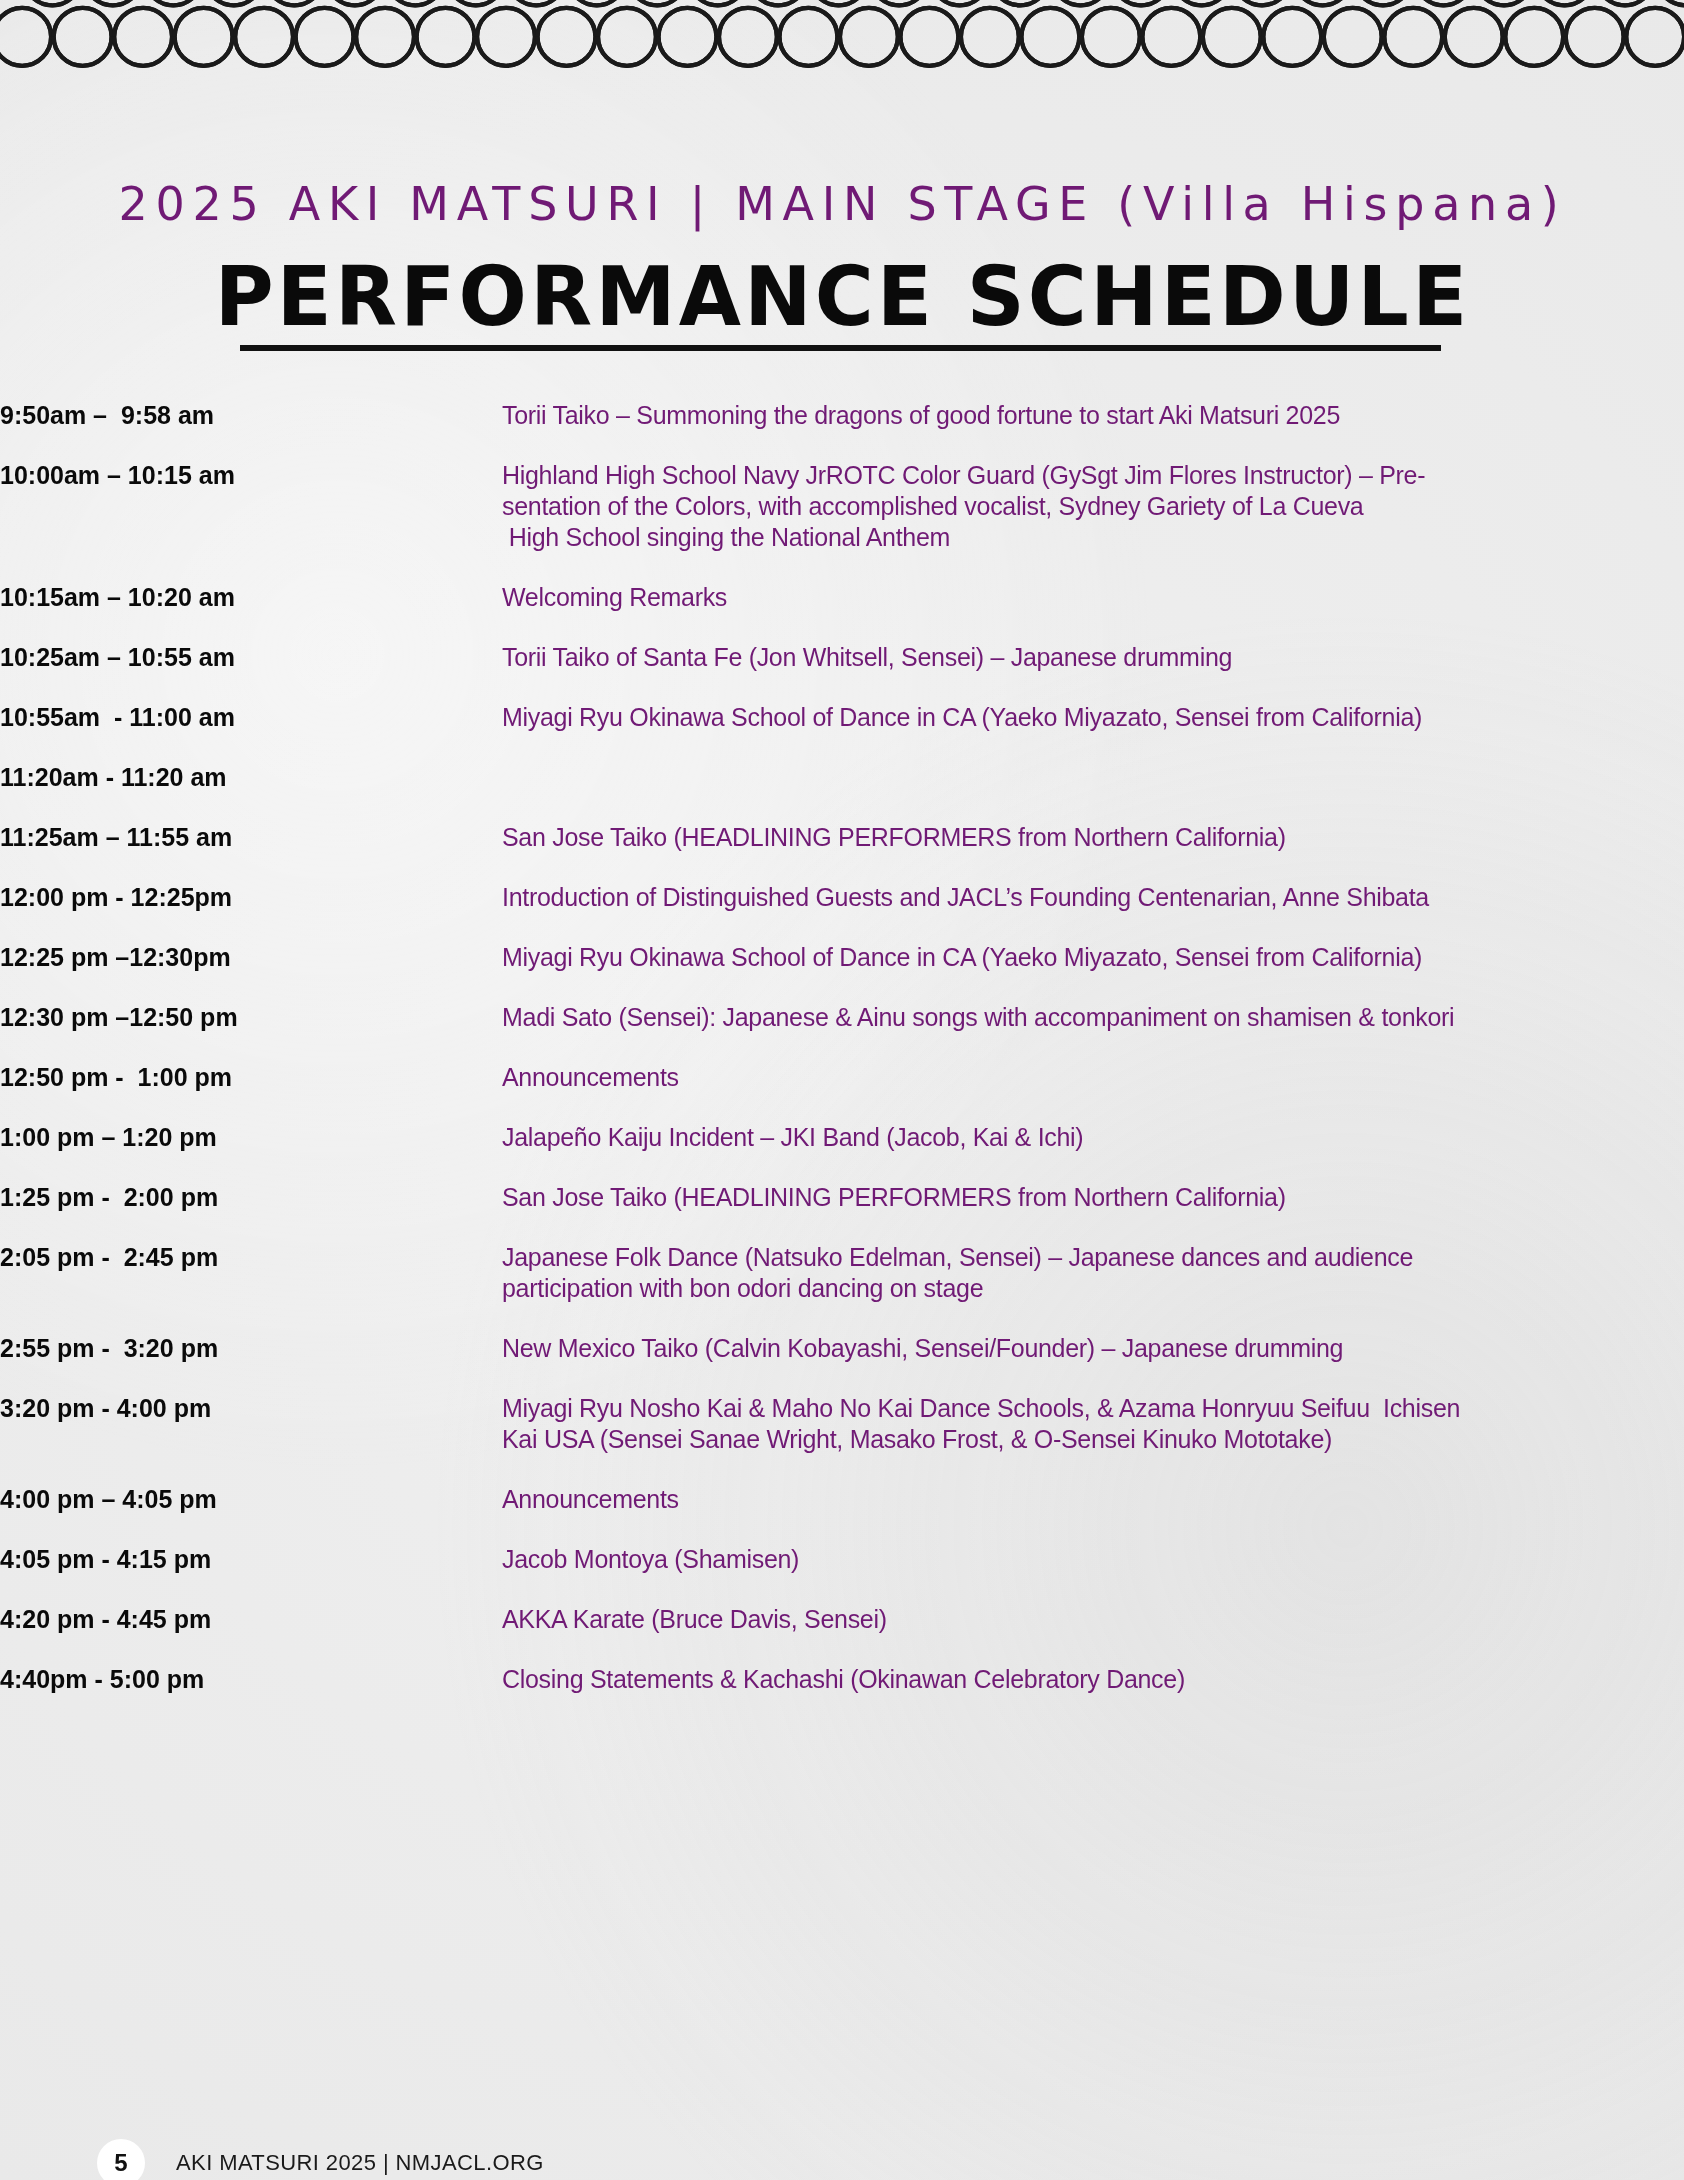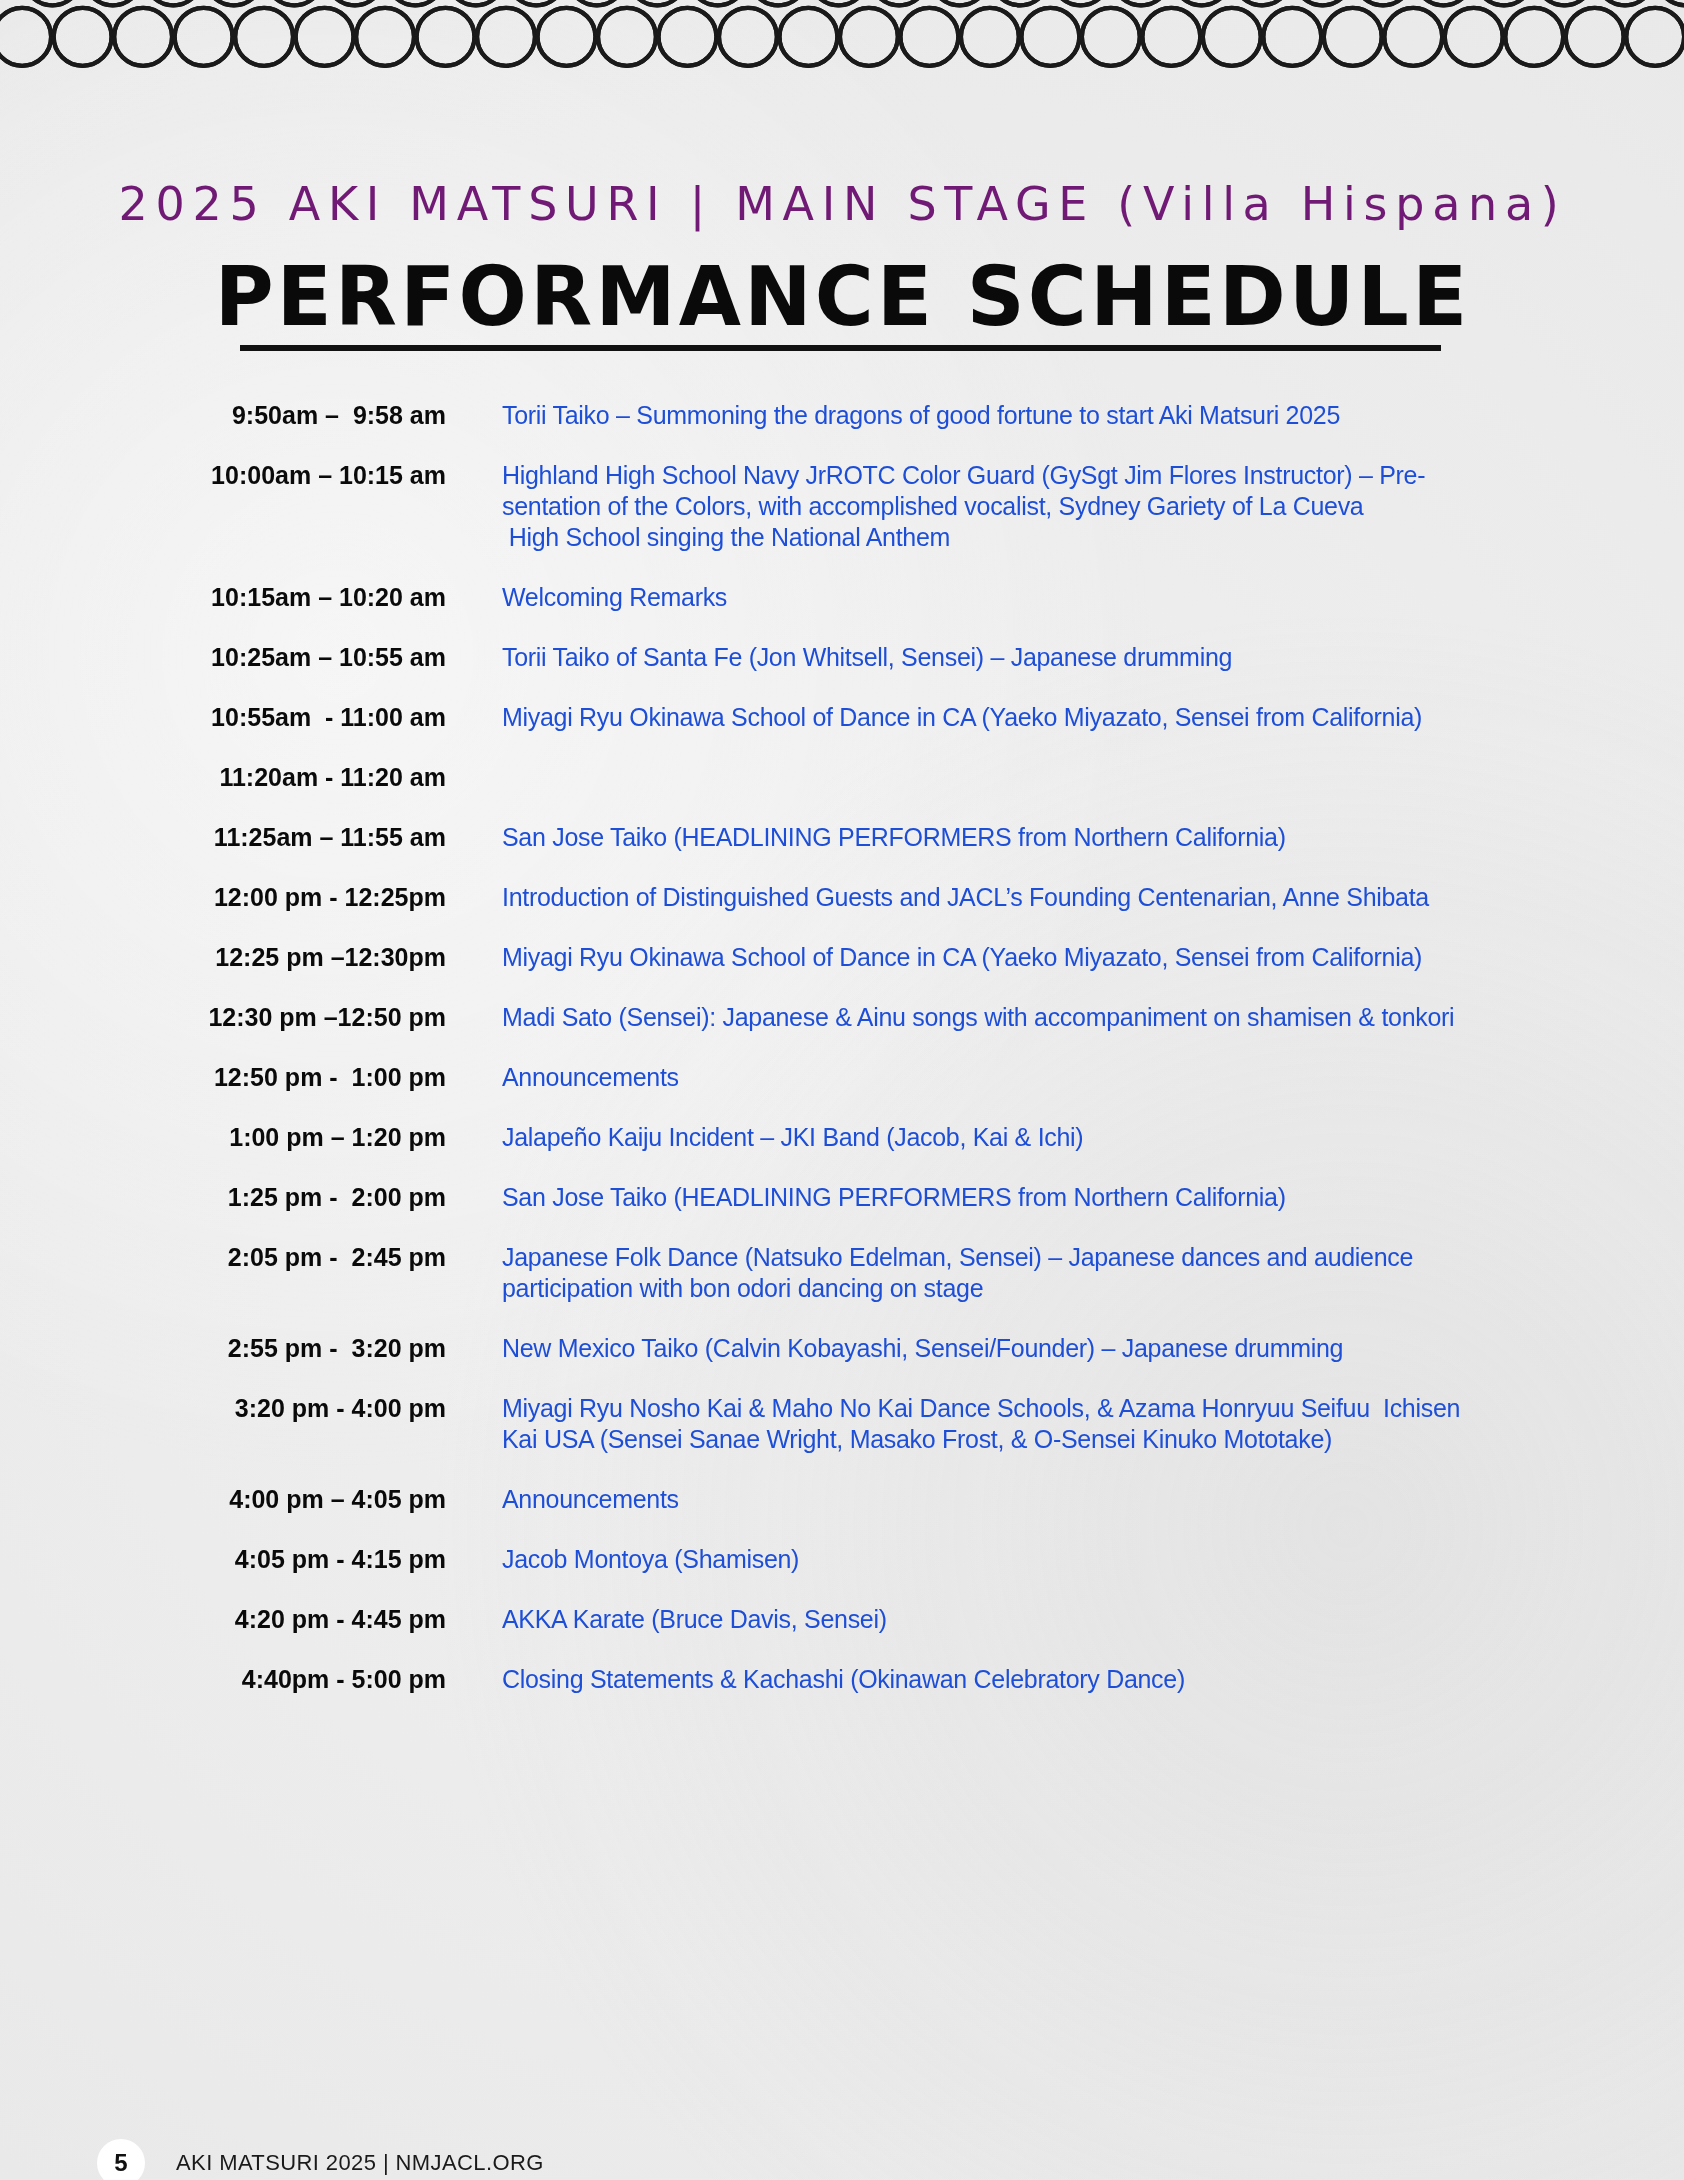--- a/index.html
+++ b/index.html
@@ -23,26 +23,26 @@
     position: absolute; left: 0; width: 1685px; top: 249px; text-align: center;
     font-family: "DejaVu Sans", sans-serif; font-weight: bold; font-size: 82px;
     letter-spacing: 3.4px; color: #0a0a0a; transform: scaleX(0.98);
   }
   .rule {
     position: absolute; left: 240px; top: 345px; width: 1201px; height: 6px; background: #111;
   }
   .schedule { position: absolute; left: 0; top: 400px; width: 1685px; }
   .row { display: flex; align-items: flex-start; margin-bottom: 29px; }
   .time {
-    width: 446px; text-align: right; font-weight: bold; font-size: 25px;
+    width: 446px; font-weight: bold; font-size: 25px;
     line-height: 31px; white-space: pre; color: #0a0a0a;
   }
   .desc {
     margin-left: 56px; width: 1022px; font-size: 25px; line-height: 31px;
-    white-space: pre-wrap; color: #1d4ed8; letter-spacing: -0.3px;
+    white-space: pre-wrap; color: #701a75; letter-spacing: -0.3px;
   }
   .footer { position: absolute; left: 97px; top: 2141px; height: 43px; display: flex; align-items: center; }
   .page-num {
     width: 48px; height: 48px; border-radius: 50%; background: #fff;
     display: flex; align-items: center; justify-content: center;
     font-weight: bold; font-size: 24px; color: #111;
   }
   .footer-text { margin-left: 31px; font-weight: normal; font-size: 22px; color: #1a1a1a; letter-spacing: 0.4px; }
 </style>
 </head>

